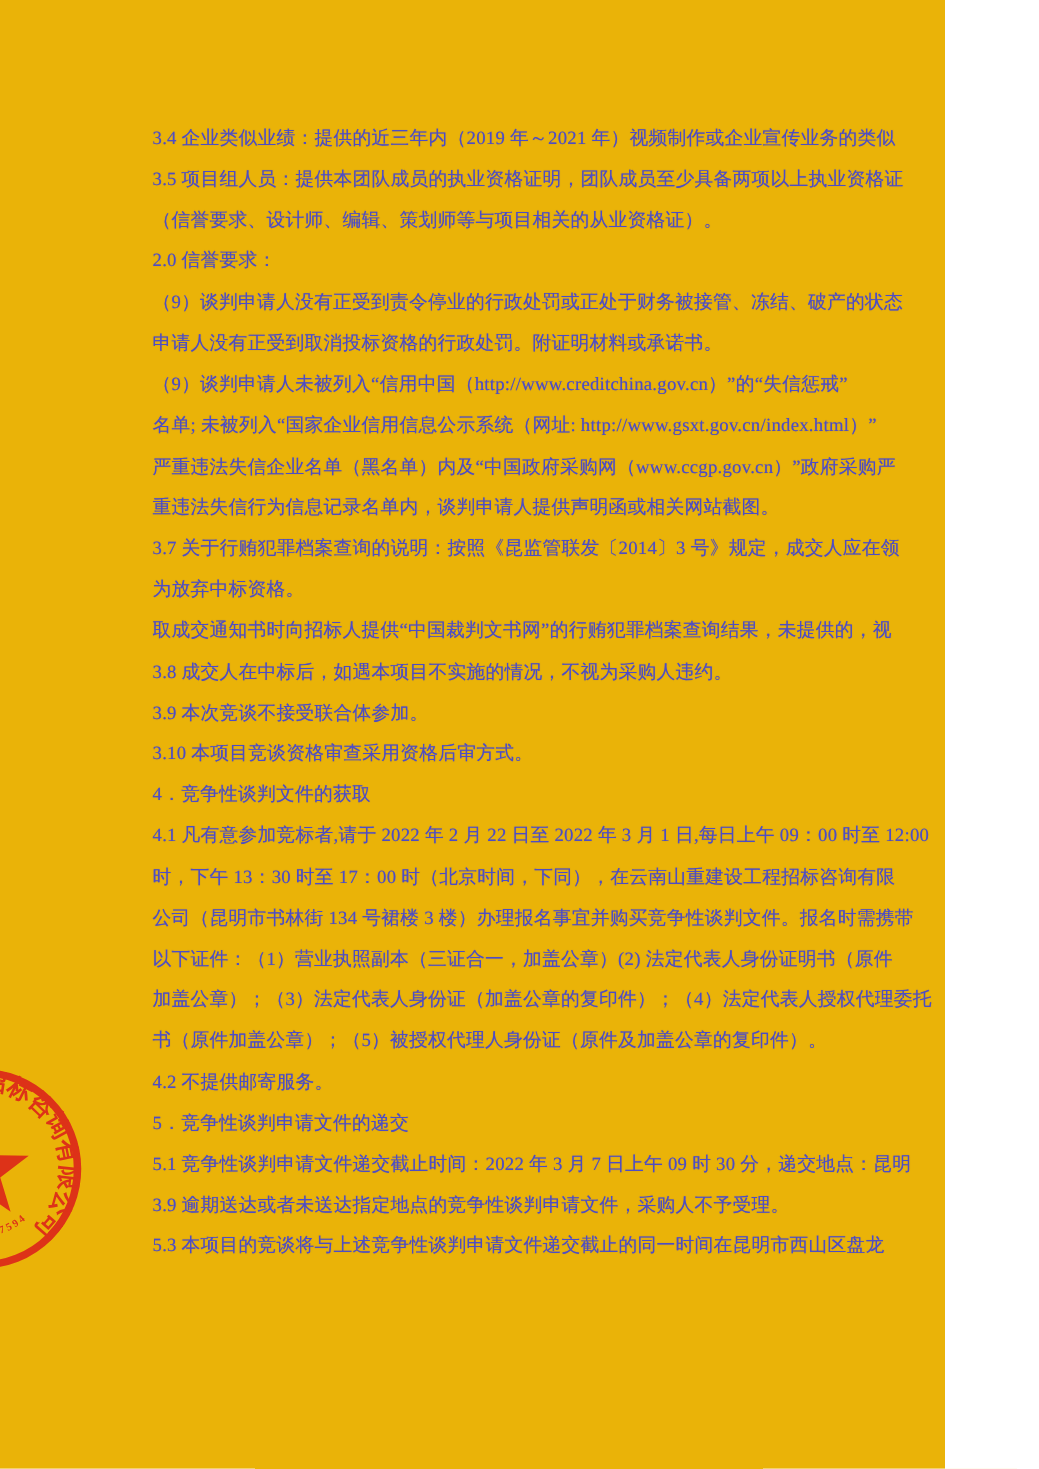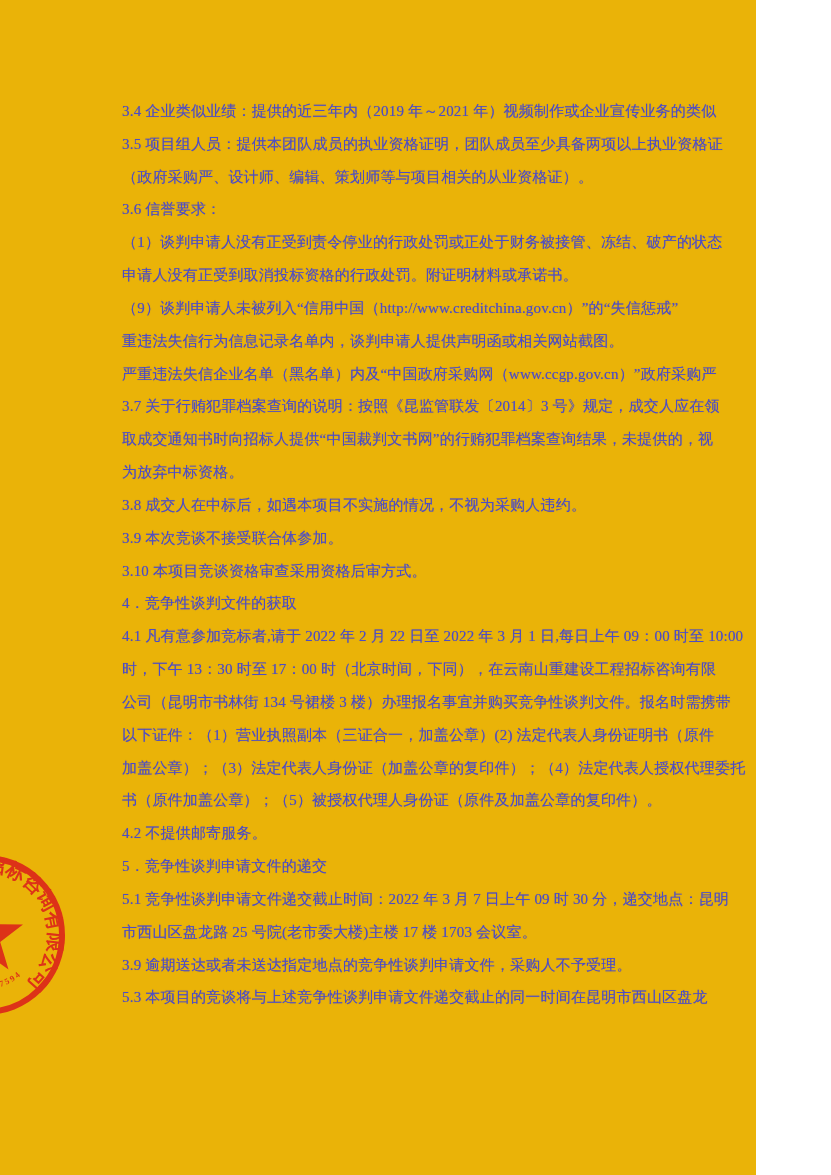--- a/index.html
+++ b/index.html
@@ -28,44 +28,44 @@
   .seal text { font-family:"Liberation Serif", serif; font-weight:bold; }
 </style>
 </head>
 <body>
 
 <div class="page">
 
   <div class="doc-text" id="doc-text" style="color: rgb(77, 77, 197);">
       <div class="doc-line">3.4 企业类似业绩：提供的近三年内（2019 年～2021 年）视频制作或企业宣传业务的类似</div>
       <div class="doc-line">3.5 项目组人员：提供本团队成员的执业资格证明，团队成员至少具备两项以上执业资格证</div>
-      <div class="doc-line">（政府采购严、设计师、编辑、策划师等与项目相关的从业资格证）。</div>
-      <div class="doc-line">3.6 信誉要求：</div>
-      <div class="doc-line">（1）谈判申请人没有正受到责令停业的行政处罚或正处于财务被接管、冻结、破产的状态</div>
+      <div class="doc-line">（信誉要求、设计师、编辑、策划师等与项目相关的从业资格证）。</div>
+      <div class="doc-line">2.0 信誉要求：</div>
+      <div class="doc-line">（9）谈判申请人没有正受到责令停业的行政处罚或正处于财务被接管、冻结、破产的状态</div>
       <div class="doc-line">申请人没有正受到取消投标资格的行政处罚。附证明材料或承诺书。</div>
       <div class="doc-line">（9）谈判申请人未被列入“信用中国（http://www.creditchina.gov.cn）”的“失信惩戒”</div>
+      <div class="doc-line">名单; 未被列入“国家企业信用信息公示系统（网址: http://www.gsxt.gov.cn/index.html）”</div>
+      <div class="doc-line">严重违法失信企业名单（黑名单）内及“中国政府采购网（www.ccgp.gov.cn）”政府采购严</div>
       <div class="doc-line">重违法失信行为信息记录名单内，谈判申请人提供声明函或相关网站截图。</div>
-      <div class="doc-line">严重违法失信企业名单（黑名单）内及“中国政府采购网（www.ccgp.gov.cn）”政府采购严</div>
       <div class="doc-line">3.7 关于行贿犯罪档案查询的说明：按照《昆监管联发〔2014〕3 号》规定，成交人应在领</div>
+      <div class="doc-line">为放弃中标资格。</div>
       <div class="doc-line">取成交通知书时向招标人提供“中国裁判文书网”的行贿犯罪档案查询结果，未提供的，视</div>
-      <div class="doc-line">为放弃中标资格。</div>
       <div class="doc-line">3.8 成交人在中标后，如遇本项目不实施的情况，不视为采购人违约。</div>
       <div class="doc-line">3.9 本次竞谈不接受联合体参加。</div>
       <div class="doc-line">3.10 本项目竞谈资格审查采用资格后审方式。</div>
       <div class="doc-line">4．竞争性谈判文件的获取</div>
-      <div class="doc-line">4.1 凡有意参加竞标者,请于 2022 年 2 月 22 日至 2022 年 3 月 1 日,每日上午 09：00 时至 10:00</div>
+      <div class="doc-line">4.1 凡有意参加竞标者,请于 2022 年 2 月 22 日至 2022 年 3 月 1 日,每日上午 09：00 时至 12:00</div>
       <div class="doc-line">时，下午 13：30 时至 17：00 时（北京时间，下同），在云南山重建设工程招标咨询有限</div>
       <div class="doc-line">公司（昆明市书林街 134 号裙楼 3 楼）办理报名事宜并购买竞争性谈判文件。报名时需携带</div>
       <div class="doc-line">以下证件：（1）营业执照副本（三证合一，加盖公章）(2) 法定代表人身份证明书（原件</div>
       <div class="doc-line">加盖公章）；（3）法定代表人身份证（加盖公章的复印件）；（4）法定代表人授权代理委托</div>
       <div class="doc-line">书（原件加盖公章）；（5）被授权代理人身份证（原件及加盖公章的复印件）。</div>
       <div class="doc-line">4.2 不提供邮寄服务。</div>
       <div class="doc-line">5．竞争性谈判申请文件的递交</div>
       <div class="doc-line">5.1 竞争性谈判申请文件递交截止时间：2022 年 3 月 7 日上午 09 时 30 分，递交地点：昆明</div>
-      <div class="doc-line">市西山区盘龙路 25 号院(老市委大楼)主楼 17 楼 1703 会议室。</div>
       <div class="doc-line">3.9 逾期送达或者未送达指定地点的竞争性谈判申请文件，采购人不予受理。</div>
       <div class="doc-line">5.3 本项目的竞谈将与上述竞争性谈判申请文件递交截止的同一时间在昆明市西山区盘龙</div>
     </div>
 
   <svg class="seal seal-left" width="200" height="200" viewBox="-100 -100 200 200" aria-hidden="true">
     <defs>
       <path id="arcTextL" d="M -16.6,61.8 A 64,64 0 1 1 16.6,61.8" fill="none"></path>
       <path id="arcNumL" d="M -50,20.5 A 54,54 0 0 0 50,20.5" fill="none"></path>
     </defs>
     <circle r="77" fill="none" stroke-width="6" stroke="#dd2a1a"></circle>

